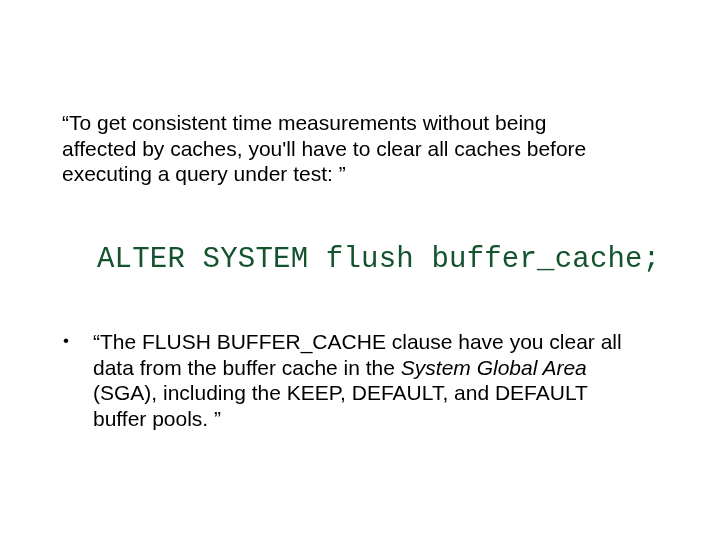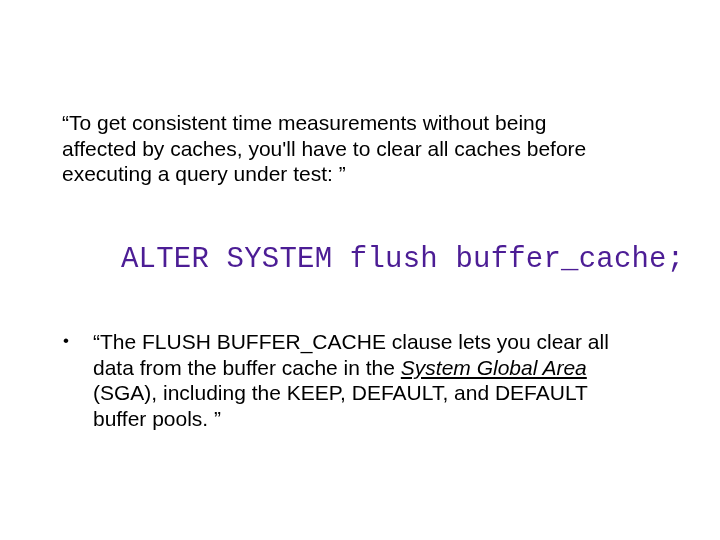--- a/index.html
+++ b/index.html
@@ -27,24 +27,23 @@
     line-height: 1.22;
     font-weight: 400;
   }
   .code-line {
     position: absolute;
     left: 97px;
     top: 243px;
     width: 560px;
     font-family: "Courier New", Courier, monospace;
     font-size: 29px;
-    color: #4c1d95;
+    color: #14532d;
     white-space: pre;
     letter-spacing: 0.2px;
-    margin-left: 24px;
   }
   .bullet-block {
     position: absolute;
     left: 63px;
     top: 329px;
     width: 580px;
   }
   .bullet-row {
     display: flex;
     align-items: flex-start;
@@ -56,37 +55,36 @@
     line-height: 1.22;
     padding-top: 2px;
   }
   .bullet-text {
     font-size: 21px;
     line-height: 1.22;
   }
   .italic {
     font-style: italic;
     display: inline;
-    text-decoration: underline;
   }
   .inline {
     display: inline;
   }
 </style>
 </head>
 <body>
 
 <div class="slide">
 
   <div class="intro-quote">“To get consistent time measurements without being affected by caches, you'll have to clear all caches before executing a query under test: ”</div>
 
   <div class="code-line">ALTER SYSTEM flush buffer_cache;</div>
 
   <div class="bullet-block">
     <div class="bullet-row">
       <div class="bullet-dot">•</div>
       <div class="bullet-text">
-        <span class="inline">“The FLUSH BUFFER_CACHE clause lets you clear all data from the buffer cache in the </span><span class="italic">System Global Area</span><span class="inline"> (SGA), including the KEEP, DEFAULT, and DEFAULT buffer pools. ”</span>
+        <span class="inline">“The FLUSH BUFFER_CACHE clause have you clear all data from the buffer cache in the </span><span class="italic">System Global Area</span><span class="inline"> (SGA), including the KEEP, DEFAULT, and DEFAULT buffer pools. ”</span>
       </div>
     </div>
   </div>
 
 </div>
 
 </body></html>

